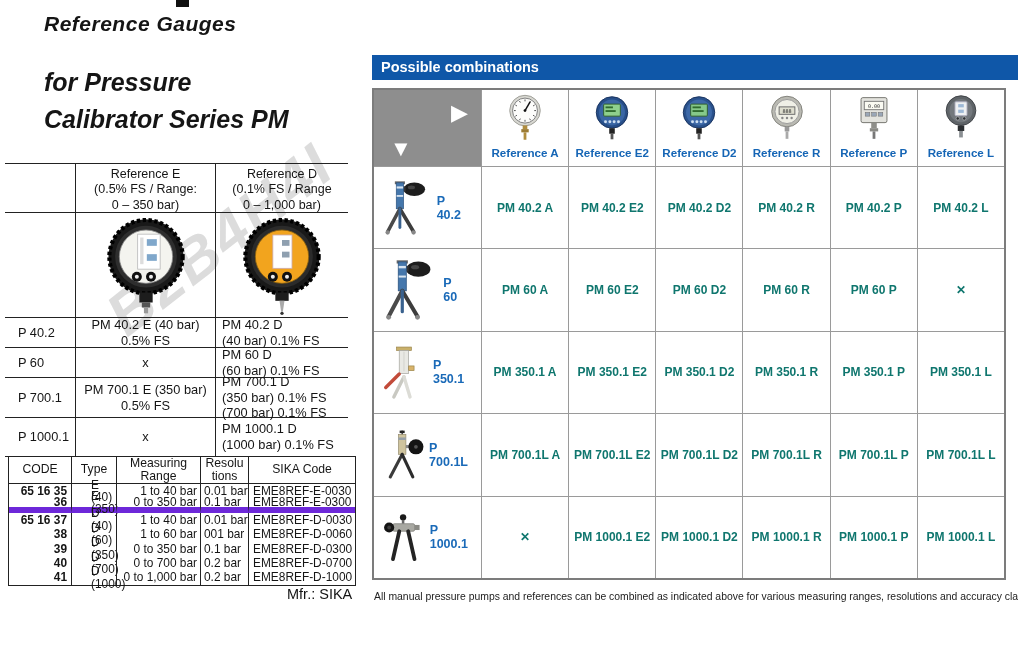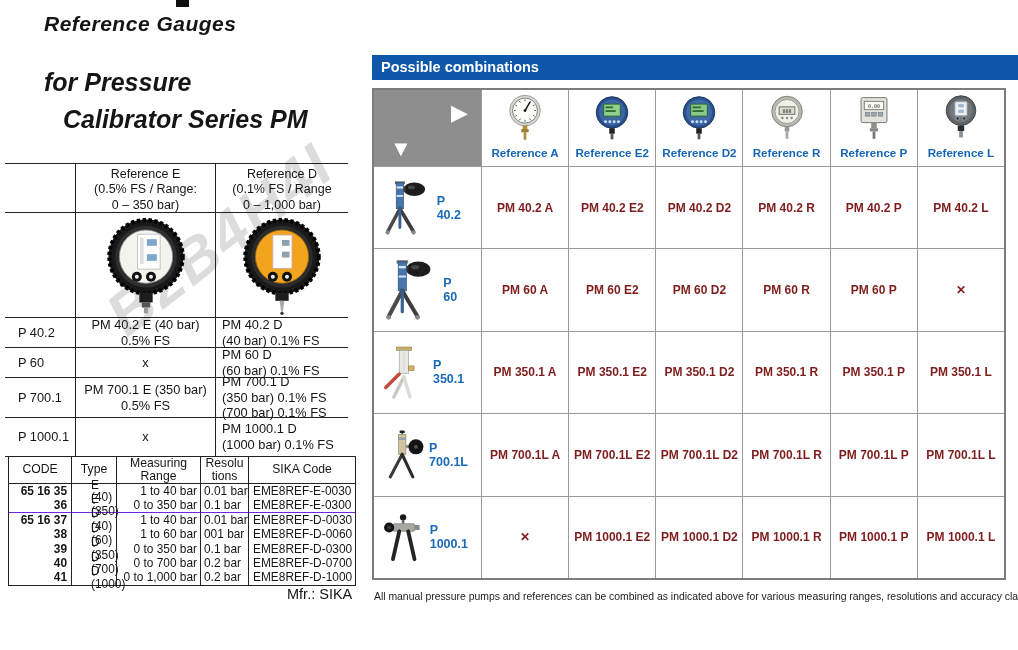--- a/index.html
+++ b/index.html
@@ -10,21 +10,21 @@
   .black-mark{position:absolute;left:176px;top:0;width:13px;height:7px;background:#101010;}
 
   
   .watermark{position:absolute;left:30px;top:205px;width:380px;text-align:center;
     font-size:60px;font-weight:bold;color:rgba(150,150,150,0.33);
     transform:rotate(-38deg);letter-spacing:3px;pointer-events:none;font-style:italic;}
 
   
   .t1{position:absolute;left:44px;top:12px;font-size:21px;font-weight:bold;font-style:italic;letter-spacing:.5px;}
   .t2{position:absolute;left:44px;top:68px;font-size:25px;font-weight:bold;font-style:italic;}
-  .t3{position:absolute;left:44px;top:105px;font-size:25px;font-weight:bold;font-style:italic;margin-left:19px;}
+  .t3{position:absolute;left:44px;top:105px;font-size:25px;font-weight:bold;font-style:italic;}
 
   
   .ref-table{position:absolute;left:5px;top:163px;width:343px;display:grid;
     grid-template-columns:70px 140px 133px;grid-template-rows:49px 105px 30px 30px 40px 38px;
     border-top:1.5px solid #222;border-bottom:1.5px solid #222;font-size:12.8px;line-height:1.22;}
   .rc{display:flex;align-items:center;justify-content:center;white-space:pre-line;}
   .rc.c2,.rc.c3{border-left:1px solid #222;}
   .rc.hb{border-bottom:1px solid #222;}
   .rc.lbl{justify-content:flex-start;padding-left:13px;}
   .rc.dcol{justify-content:flex-start;text-align:left;padding-left:6px;}
@@ -33,21 +33,21 @@
   .img-cell{align-items:center;}
 
   
   .code-table{position:absolute;left:8px;top:456px;width:346px;display:grid;
     grid-template-columns:62px 45px 84px 48px 107px;
     grid-template-rows:27px repeat(7,14.4px);
     border:1.5px solid #222;font-size:11.9px;line-height:1.05;}
   .kc{display:flex;align-items:center;white-space:pre-line;}
   .kc.b2{border-left:1px solid #222;}
   .kc.kh{justify-content:center;text-align:center;border-bottom:1px solid #222;font-size:12.2px;line-height:1.1;}
-  .kc.gb{border-bottom:1px solid #6d28d9;}
+  .kc.gb{border-bottom:6px solid #6d28d9;}
   .kc.code{justify-content:flex-end;padding-right:4px;font-weight:bold;}
   .kc.typ{padding-left:19px;}
   .kc.rng{justify-content:flex-end;padding-right:3px;}
   .kc.res{padding-left:3px;}
   .kc.sika{padding-left:4px;}
 
   .mfr{position:absolute;left:287px;top:586px;font-size:14.5px;}
 
   
   .banner{position:absolute;left:372px;top:55px;width:710px;height:25px;background:#0f57a8;
@@ -60,21 +60,21 @@
       align-items:center;justify-content:center;}
   .cb.nt{border-top:none;}
   .cb.nl{border-left:none;}
   .corner{background:#8e8e8e;position:relative;}
   .corner .ra{position:absolute;right:13px;top:12px;color:#fff;font-size:22px;line-height:1;}
   .corner .da{position:absolute;left:16px;bottom:6px;color:#fff;font-size:22px;line-height:1;}
   .colhead{flex-direction:column;justify-content:center;padding-bottom:5px;gap:3px;}
   .colhead .cap{color:#1565b5;font-weight:bold;font-size:11.6px;}
   .pumpcell{justify-content:space-between;padding:0 13px 0 5px;}
   .pumpcell .cap{color:#1a6ab8;font-weight:bold;font-size:12.5px;}
-  .combo-val{font-weight:bold;font-size:12px;color:#7f1d1d;text-align:left;}
+  .combo-val{font-weight:bold;font-size:12px;color:#0f766e;text-align:left;}
 
   .footnote{position:absolute;left:374px;top:591px;width:640px;font-size:10.4px;color:#222;white-space:nowrap;}
 </style>
 </head>
 <body>
 
 <div class="page">
 
   <div class="black-mark"></div>
   <div class="watermark">B2B4H4I</div>

